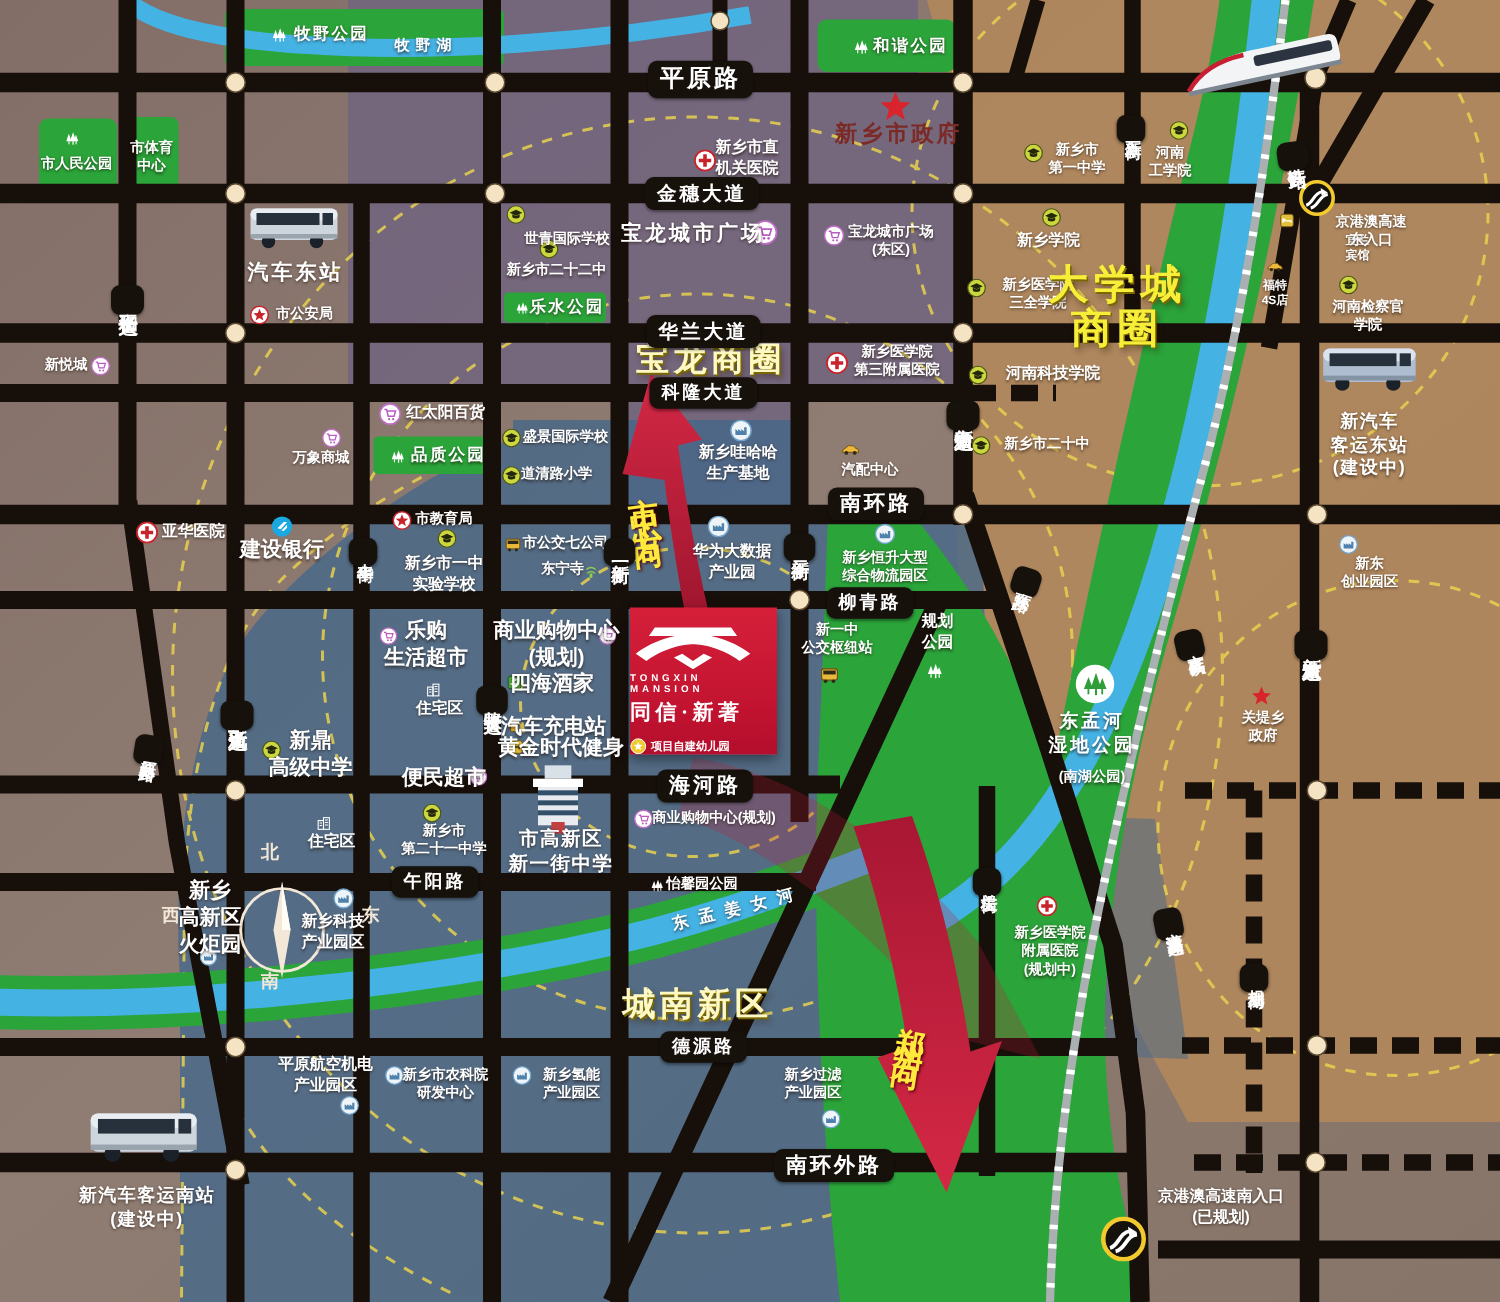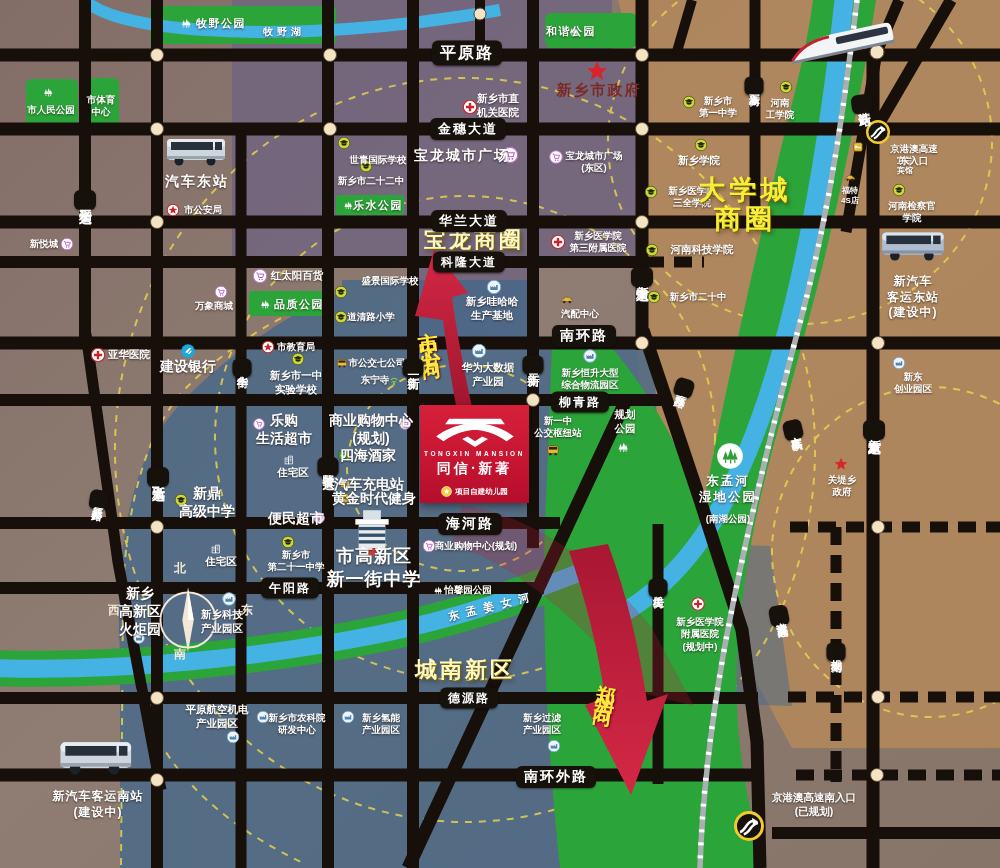--- a/index.html
+++ b/index.html
@@ -6,34 +6,34 @@
 body{background:#1d1a18;display:flex;justify-content:center}
 #stage{position:relative;width:1000px;height:868px;overflow:hidden;background:#8e7b71;font-family:"Liberation Sans","DejaVu Sans",sans-serif}
 #bg{position:absolute;left:0;top:0;z-index:0}
 .imgwrap{position:absolute;z-index:22;line-height:0}
 .poi{position:absolute;transform:translate(-50%,-50%);text-align:center;color:#fff;font-weight:bold;font-size:9.5px;line-height:1.3;white-space:nowrap;text-shadow:0 1px 2px rgba(25,12,5,.65);z-index:30}
 .poi.small{font-size:14px}
 .poi.tiny{font-size:8px}
 .poi.mid{font-size:10.5px}
 .poi.b13{font-size:12px;letter-spacing:1px}
 .poi.b14{font-size:14px;letter-spacing:2px}
-.poi.b15{font-size:18px;letter-spacing:1px}
+.poi.b15{font-size:13px;letter-spacing:1px}
 .poi.park{font-size:11px;letter-spacing:1.5px}
 .poi.lake{font-size:10px;letter-spacing:4px}
 .poi.wet{font-size:12.5px;letter-spacing:2px}
 .poi.river{font-size:11px;letter-spacing:7px}
 .poi.gov{font-size:15px;color:#7b2a26;text-shadow:none;letter-spacing:2px}
 .poi.area{font-size:22px;color:#fef9c3;letter-spacing:3px;line-height:1.1;text-shadow:1px 1px 0 #7a6700,2px 3px 4px rgba(40,20,0,.45)}
 .poi.arealg{font-size:27px;color:#f7ee39;letter-spacing:4px;line-height:1.08;text-shadow:1px 1px 0 #7a6700,2px 3px 4px rgba(40,20,0,.45)}
 .icon{position:absolute;transform:translate(-50%,-50%);z-index:29;line-height:0}
 .icon svg{width:100%;height:100%;display:block}
 .pill{position:absolute;background:#17110c;color:#fff;font-weight:bold;border-radius:6px;padding:2px 8px;font-size:13px;letter-spacing:2px;white-space:nowrap;z-index:40;transform:translate(-50%,-50%);box-shadow:0 1px 2px rgba(0,0,0,.4)}
 .pill.v{writing-mode:vertical-rl;padding:8px 2px;letter-spacing:1px}
 .dir{position:absolute;color:#ffe93c;font-weight:bold;font-size:20px;writing-mode:vertical-rl;letter-spacing:7px;text-shadow:1px 1px 2px rgba(80,0,10,.85);z-index:31}
-#project{position:absolute;left:420px;top:405px;width:109px;height:98px;background:linear-gradient(180deg,#d6203a 0%,#c11330 70%,#b30e2c 100%);z-index:50;display:flex;flex-direction:column;align-items:center;box-shadow:0 3px 8px rgba(0,0,0,.45)}
+#project{position:absolute;left:420px;top:405px;width:98px;height:98px;background:linear-gradient(180deg,#d6203a 0%,#c11330 70%,#b30e2c 100%);z-index:50;display:flex;flex-direction:column;align-items:flex-start;box-shadow:0 3px 8px rgba(0,0,0,.45)}
 #project .pen{font-size:6.5px;letter-spacing:2.6px;color:#fff;font-weight:bold;margin-top:2px}
 #project .pcn{font-family:"Liberation Serif","DejaVu Serif",serif;font-size:14px;letter-spacing:3px;color:#fff;font-weight:bold;margin-top:3px}
 #project .pnote{margin-top:8px;display:flex;align-items:center;gap:3px;color:#fff;font-size:7.5px;font-weight:bold}
 #compass{position:absolute;left:108px;top:560px;width:150px;height:105px;z-index:25;color:#f3e8d8;font-weight:bold;font-size:12px}
 #compass span{position:absolute}
 #compass svg{position:absolute;left:42px;top:22px}
 </style>
 </head>
 <body>
 
@@ -258,21 +258,21 @@
           <rect x="6.6" y="13" width="1" height="3"></rect>
           <rect x="10.4" y="13" width="1.2" height="3.4"></rect>
           <rect x="13.4" y="13" width="1" height="3"></rect>
         </g>
       </svg>
     </div>
     <div class="poi " style="left: 101px; top: 106px;">
       <div>市体育</div>
       <div>中心</div>
     </div>
-    <div class="poi park" style="left: 571px; top: 31px;">
+    <div class="poi park" style="left: 607px; top: 31px;">
       <div>和谐公园</div>
     </div>
     <div class="icon" style="left: 574px; top: 31px; width: 15px; height: 15px;">
       <svg viewBox="0 0 20 20">
         <g fill="#fff">
           <path d="M4.5,13 L7,6 9.5,13Z"></path>
           <path d="M8,13 L11,4.5 14,13Z"></path>
           <path d="M11.5,13 L13.8,7 16,13Z"></path>
           <rect x="6.6" y="13" width="1" height="3"></rect>
           <rect x="10.4" y="13" width="1.2" height="3.4"></rect>
@@ -444,21 +444,21 @@
         <g fill="#fff">
           <path d="M4.5,13 L7,6 9.5,13Z"></path>
           <path d="M8,13 L11,4.5 14,13Z"></path>
           <path d="M11.5,13 L13.8,7 16,13Z"></path>
           <rect x="6.6" y="13" width="1" height="3"></rect>
           <rect x="10.4" y="13" width="1.2" height="3.4"></rect>
           <rect x="13.4" y="13" width="1" height="3"></rect>
         </g>
       </svg>
     </div>
-    <div class="poi " style="left: 377px; top: 281px; padding-left: 26px;">
+    <div class="poi " style="left: 377px; top: 292px;">
       <div>盛景国际学校</div>
     </div>
     <div class="icon" style="left: 341px; top: 292px; width: 13px; height: 13px;">
       <svg viewBox="0 0 20 20">
         <circle cx="10" cy="10" r="9" fill="#ccd63f" stroke="#4a5313" stroke-width="1.2"></circle>
         <path d="M3.5,8.2 L10,5.2 16.5,8.2 10,11.2Z" fill="#23280a"></path>
         <path d="M6.2,9.8 v2.6 c0,1 1.7,1.8 3.8,1.8 c2.1,0 3.8,-0.8 3.8,-1.8 v-2.6 L10,11.6Z" fill="#23280a"></path>
       </svg>
     </div>
     <div class="poi " style="left: 371px; top: 317px;">

